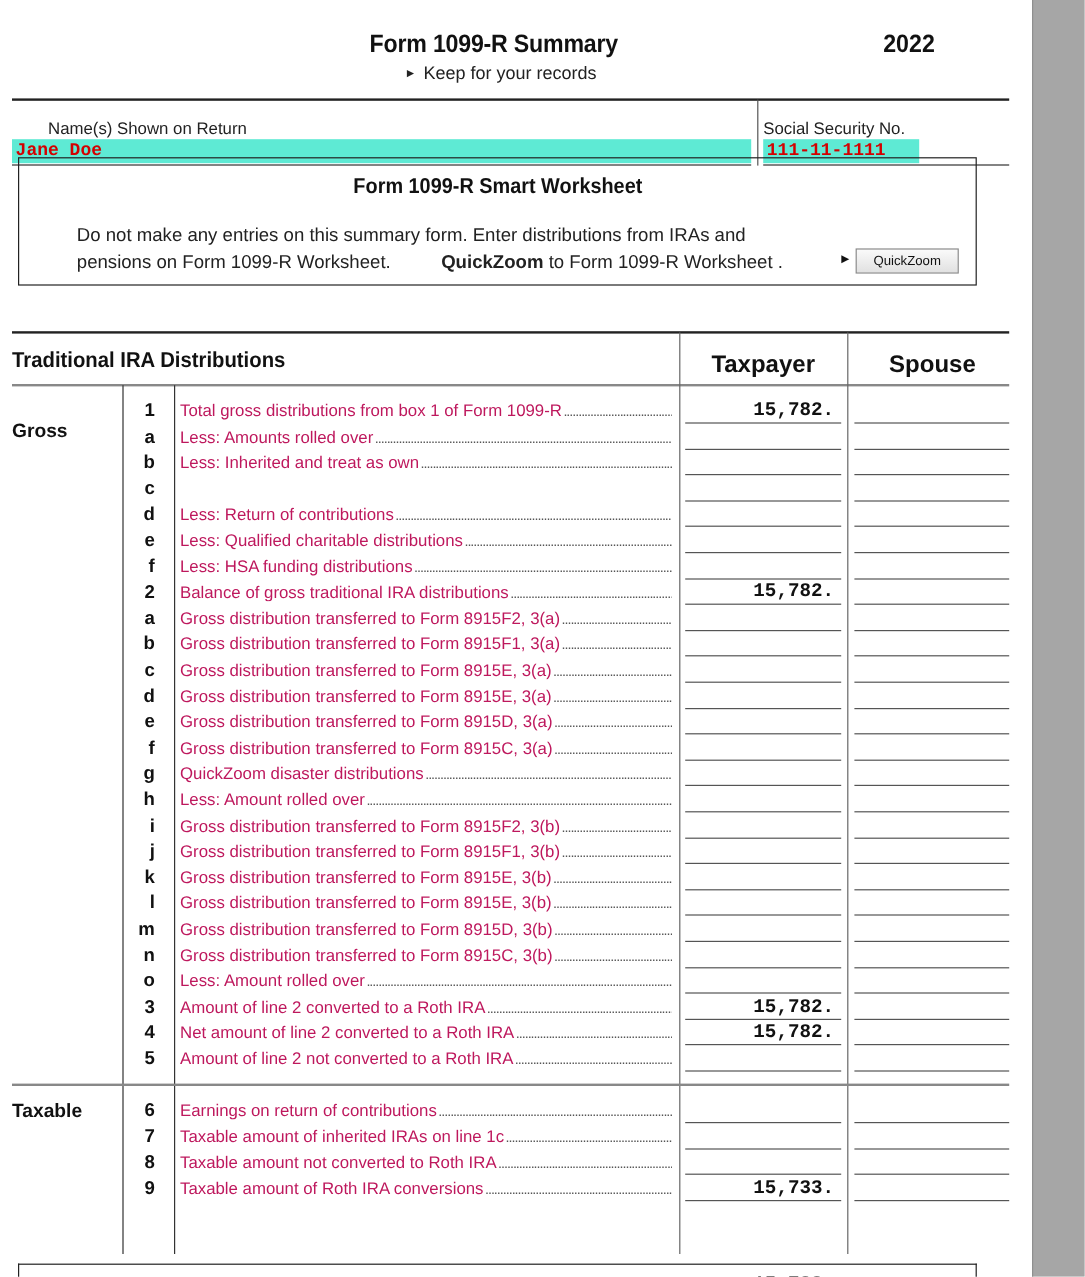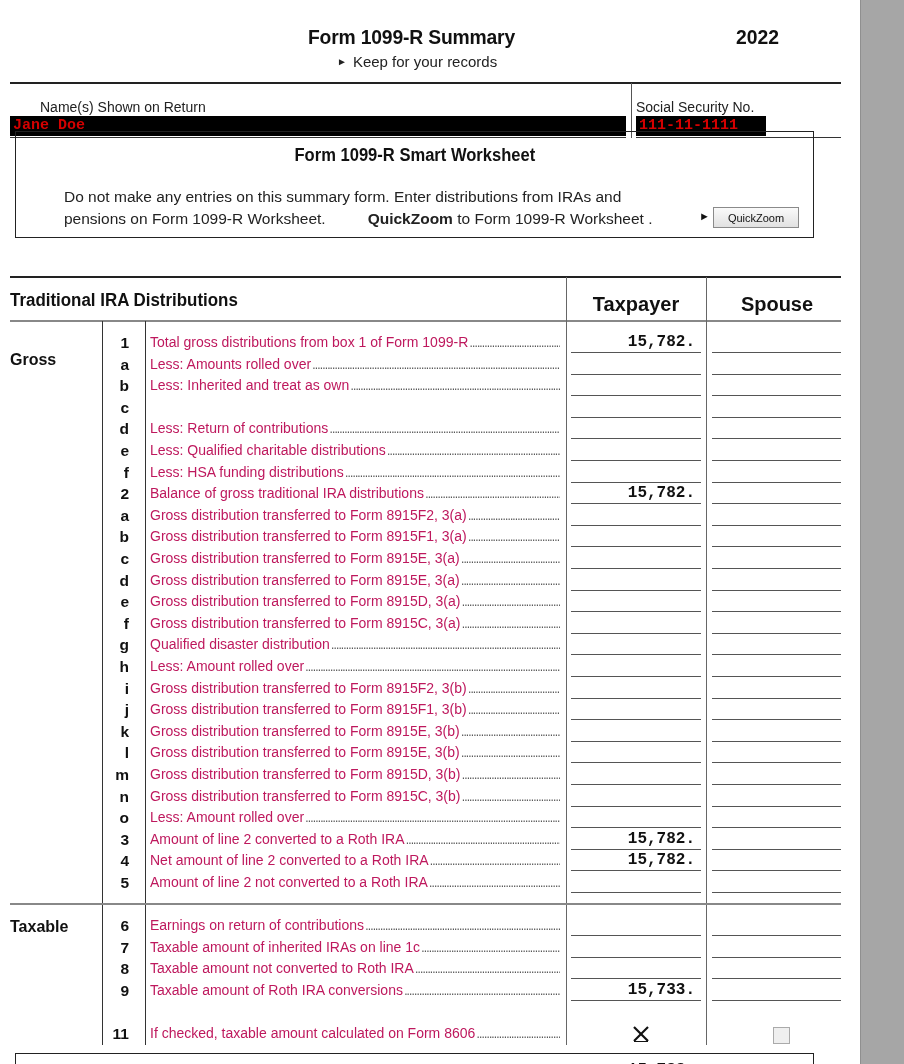--- a/index.html
+++ b/index.html
@@ -22,21 +22,21 @@
     position: absolute; left: 736px; top: 25px; font-size: 21px; font-weight: bold;
     transform: scaleX(0.92); transform-origin: left top;
   }
   .subtitle { position: absolute; left: 337px; top: 53px; font-size: 15px; color: #222; }
   .subtitle .tri { font-size: 10px; margin-right: 6px; position: relative; top: -2px; }
   .hr { position: absolute; background: #333; height: 1px; }
   .hr.thick { height: 2px; background: #222; }
   .hr.gray { background: #888; }
   .label-small { position: absolute; font-size: 14px; color: #222; }
   .field-fill {
-    position: absolute; background: #000000; font-family: "Liberation Mono", monospace;
+    position: absolute; background: #5eead4; font-family: "Liberation Mono", monospace;
     font-weight: bold; color: #d40000; font-size: 15px; line-height: 20px; padding-left: 3px; box-sizing: border-box;
   }
   .vline { position: absolute; width: 1px; background: #555; }
   .box {
     position: absolute; left: 15px; top: 131px; width: 799px; height: 107px;
     border: 1.5px solid #222; box-sizing: border-box;
   }
   .box-title {
     position: absolute; left: 0; width: 100%; top: 13px; text-align: center;
     font-size: 18px; font-weight: bold;
@@ -205,21 +205,21 @@
         <span class="amt sp"></span>
       </div>
       <div class="row" style="top: 613.8px;">
         <span class="num">f</span>
         <span class="desc">Gross distribution transferred to Form 8915C, 3(a)</span>
         <span class="amt tp"></span>
         <span class="amt sp"></span>
       </div>
       <div class="row" style="top: 635.4px;">
         <span class="num">g</span>
-        <span class="desc">Qualified disaster distribution</span>
+        <span class="desc">QuickZoom disaster distributions</span>
         <span class="amt tp"></span>
         <span class="amt sp"></span>
       </div>
       <div class="row" style="top: 657px;">
         <span class="num">h</span>
         <span class="desc">Less: Amount rolled over</span>
         <span class="amt tp"></span>
         <span class="amt sp"></span>
       </div>
       <div class="row" style="top: 678.6px;">
@@ -313,27 +313,17 @@
         <span class="amt sp"></span>
       </div>
       <div class="row" style="top: 1061px;">
         <span class="num">10</span>
         <span class="desc">Taxable amount included on Form 1040, line 4b</span>
         <span class="amt tp">15,733.</span>
         <span class="amt sp"></span>
       </div>
     </div>
 
-  <div class="row" style="top:1024px;">
-    <span class="num">11</span>
-    <span class="desc">If checked, taxable amount calculated on Form 8606</span>
-    <span class="chk tp" id="chk-tp"><svg width="16" height="16" viewBox="0 0 16 16">
-          <line x1="1" y1="1" x2="15" y2="15" stroke="#111" stroke-width="2.2"></line>
-          <line x1="15" y1="1" x2="1" y2="15" stroke="#111" stroke-width="2.2"></line>
-          <line x1="1" y1="15.5" x2="15" y2="15.5" stroke="#111" stroke-width="1"></line>
-        </svg></span>
-    <span class="chk sp" id="chk-sp"></span>
-  </div>
 
   <div class="bottom-box"></div>
 </div>
 
 <div class="scroll-gutter"></div>
 
 </body></html>

